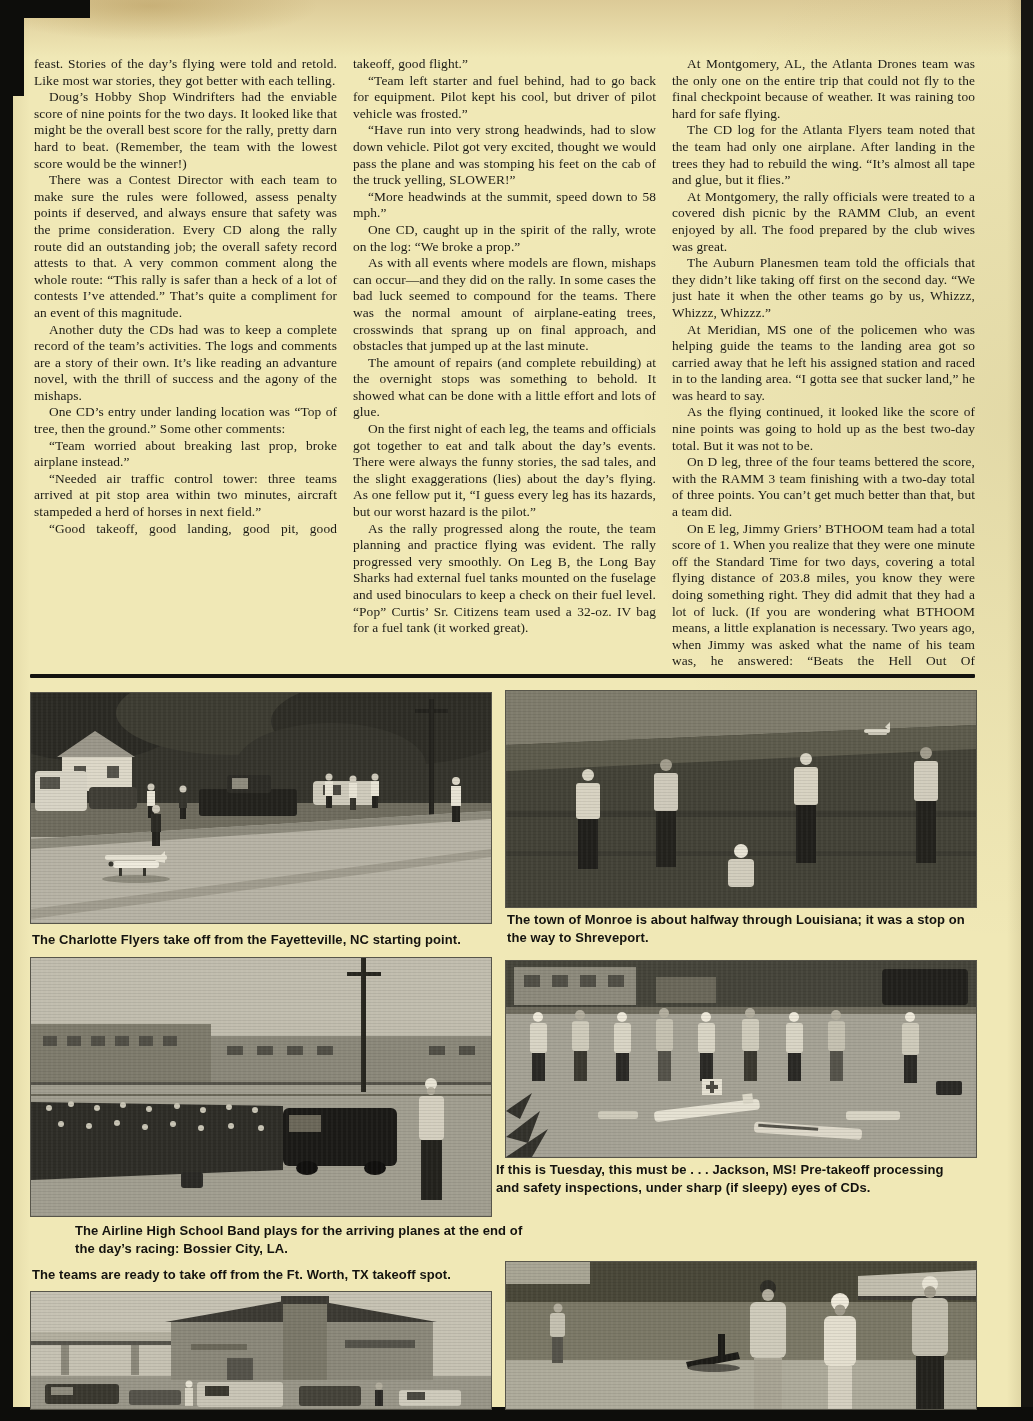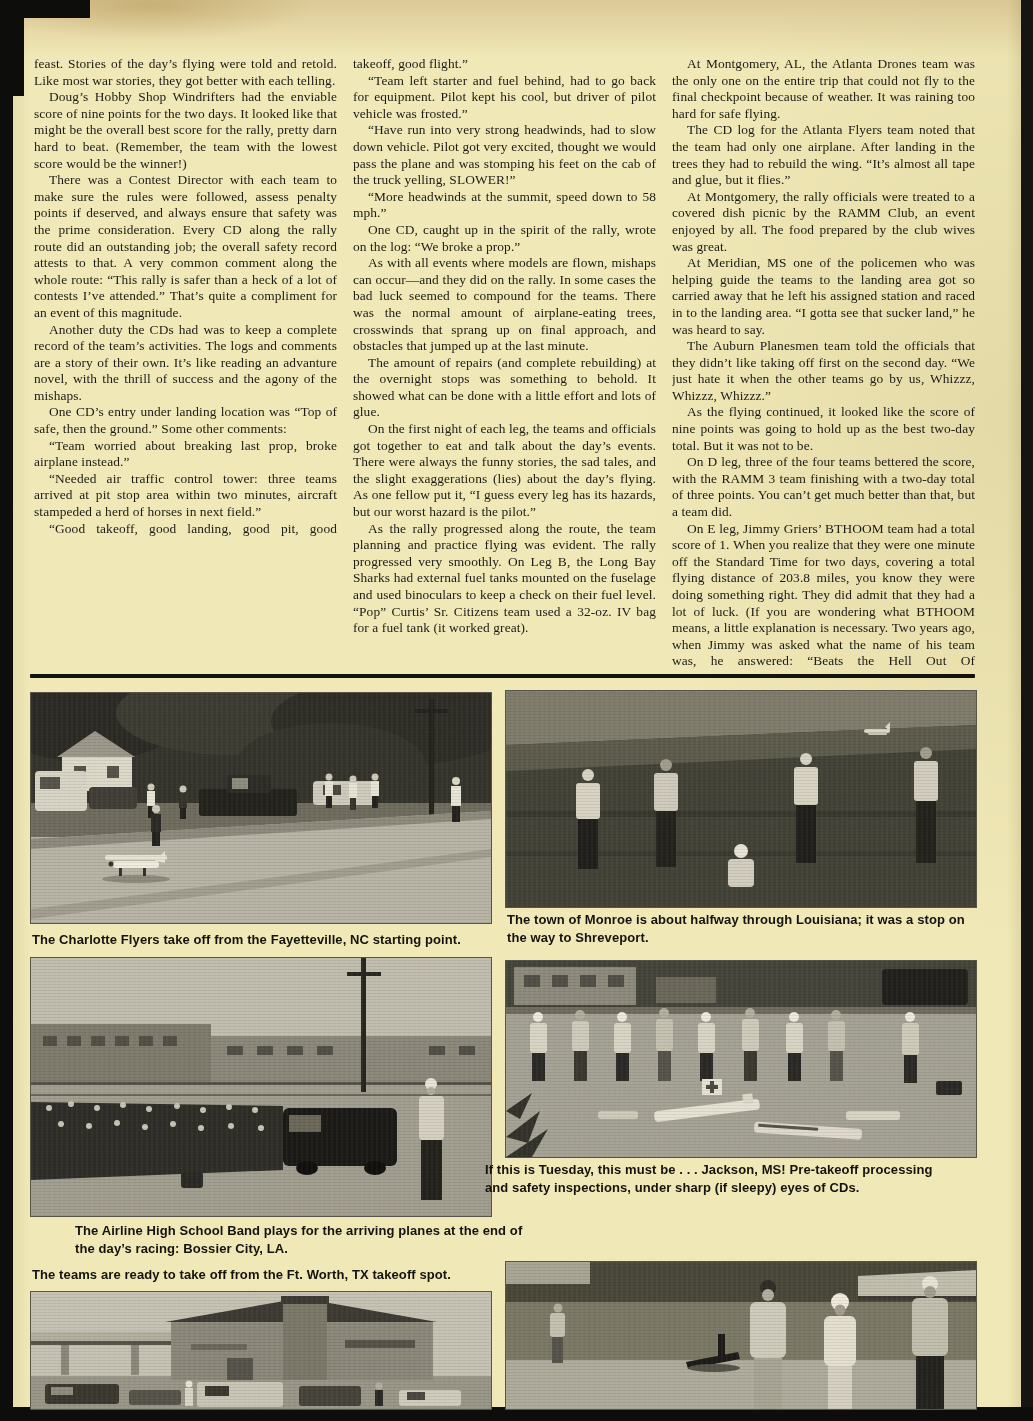--- a/index.html
+++ b/index.html
@@ -56,21 +56,21 @@
     font-weight:bold;font-size:13px;line-height:17.5px;color:#14130f;
     letter-spacing:.1px;
   }
   #photo-charlotte{left:30px;top:692px;width:460px;height:230px;}
   #cap-charlotte {left:32px;top:931px;width:460px;}
   #photo-monroe  {left:505px;top:690px;width:470px;height:216px;}
   #cap-monroe    {left:507px;top:911px;width:468px;}
   #photo-band    {left:30px;top:957px;width:460px;height:258px;}
   #cap-band      {left:32px;top:1222px;width:460px;margin-left:43px;}
   #photo-jackson {left:505px;top:960px;width:470px;height:196px;}
-  #cap-jackson   {left:485px;top:1161px;width:468px;}
+  #cap-jackson   {left:496px;top:1161px;width:468px;}
   #cap-larry     {left:507px;top:1264px;width:468px;}
   #photo-larry   {left:505px;top:1261px;width:470px;height:147px;}
   #cap-ftworth   {left:32px;top:1266px;width:460px;}
   #photo-ftworth {left:30px;top:1291px;width:460px;height:117px;}
 </style>
 </head>
 <body>
 
 <div id="page">
 
@@ -79,42 +79,42 @@
   <div class="edge edge-bottom"></div>
   <div class="edge corner-tl"></div>
   <div class="edge corner-tl2"></div>
 
   <div class="columns">
     <div class="col">
       <p class="cont">feast. Stories of the day’s flying were told and retold. Like most war stories, they got better with each telling.</p>
       <p>Doug’s Hobby Shop Windrifters had the enviable score of nine points for the two days. It looked like that might be the overall best score for the rally, pretty darn hard to beat. (Remember, the team with the lowest score would be the winner!)</p>
       <p>There was a Contest Director with each team to make sure the rules were followed, assess penalty points if deserved, and always ensure that safety was the prime consideration. Every CD along the rally route did an outstanding job; the overall safety record attests to that. A very common comment along the whole route: “This rally is safer than a heck of a lot of contests I’ve attended.” That’s quite a compliment for an event of this magnitude.</p>
       <p>Another duty the CDs had was to keep a complete record of the team’s activities. The logs and comments are a story of their own. It’s like reading an advanture novel, with the thrill of success and the agony of the mishaps.</p>
-      <p>One CD’s entry under landing location was “Top of safe, then the ground.” Some other comments:</p>
+      <p>One CD’s entry under landing location was “Top of tree, then the ground.” Some other comments:</p>
       <p>“Team worried about breaking last prop, broke airplane instead.”</p>
       <p>“Needed air traffic control tower: three teams arrived at pit stop area within two minutes, aircraft stampeded a herd of horses in next field.”</p>
       <p class="fj">“Good takeoff, good landing, good pit, good</p>
     </div>
     <div class="col">
       <p class="cont">takeoff, good flight.”</p>
       <p>“Team left starter and fuel behind, had to go back for equipment. Pilot kept his cool, but driver of pilot vehicle was frosted.”</p>
       <p>“Have run into very strong headwinds, had to slow down vehicle. Pilot got very excited, thought we would pass the plane and was stomping his feet on the cab of the truck yelling, SLOWER!”</p>
       <p>“More headwinds at the summit, speed down to 58 mph.”</p>
       <p>One CD, caught up in the spirit of the rally, wrote on the log: “We broke a prop.”</p>
       <p>As with all events where models are flown, mishaps can occur—and they did on the rally. In some cases the bad luck seemed to compound for the teams. There was the normal amount of airplane-eating trees, crosswinds that sprang up on final approach, and obstacles that jumped up at the last minute.</p>
       <p>The amount of repairs (and complete rebuilding) at the overnight stops was something to behold. It showed what can be done with a little effort and lots of glue.</p>
       <p>On the first night of each leg, the teams and officials got together to eat and talk about the day’s events. There were always the funny stories, the sad tales, and the slight exaggerations (lies) about the day’s flying. As one fellow put it, “I guess every leg has its hazards, but our worst hazard is the pilot.”</p>
       <p>As the rally progressed along the route, the team planning and practice flying was evident. The rally progressed very smoothly. On Leg B, the Long Bay Sharks had external fuel tanks mounted on the fuselage and used binoculars to keep a check on their fuel level. “Pop” Curtis’ Sr. Citizens team used a 32-oz. IV bag for a fuel tank (it worked great).</p>
     </div>
     <div class="col">
       <p>At Montgomery, AL, the Atlanta Drones team was the only one on the entire trip that could not fly to the final checkpoint because of weather. It was raining too hard for safe flying.</p>
       <p>The CD log for the Atlanta Flyers team noted that the team had only one airplane. After landing in the trees they had to rebuild the wing. “It’s almost all tape and glue, but it flies.”</p>
       <p>At Montgomery, the rally officials were treated to a covered dish picnic by the RAMM Club, an event enjoyed by all. The food prepared by the club wives was great.</p>
+      <p>The Auburn Planesmen team told the officials that they didn’t like taking off first on the second day. “We just hate it when the other teams go by us, Whizzz, Whizzz, Whizzz.”</p>
       <p>At Meridian, MS one of the policemen who was helping guide the teams to the landing area got so carried away that he left his assigned station and raced in to the landing area. “I gotta see that sucker land,” he was heard to say.</p>
-      <p>The Auburn Planesmen team told the officials that they didn’t like taking off first on the second day. “We just hate it when the other teams go by us, Whizzz, Whizzz, Whizzz.”</p>
       <p>As the flying continued, it looked like the score of nine points was going to hold up as the best two-day total. But it was not to be.</p>
       <p>On D leg, three of the four teams bettered the score, with the RAMM 3 team finishing with a two-day total of three points. You can’t get much better than that, but a team did.</p>
       <p class="fj">On E leg, Jimmy Griers’ BTHOOM team had a total score of 1. When you realize that they were one minute off the Standard Time for two days, covering a total flying distance of 203.8 miles, you know they were doing something right. They did admit that they had a lot of luck. (If you are wondering what BTHOOM means, a little explanation is necessary. Two years ago, when Jimmy was asked what the name of his team was, he answered: “Beats the Hell Out Of</p>
     </div>
   </div>
 
   <div class="rule"></div>
 
   <div class="photo" id="photo-charlotte">
     <svg viewBox="0 0 460 230" preserveAspectRatio="none">

